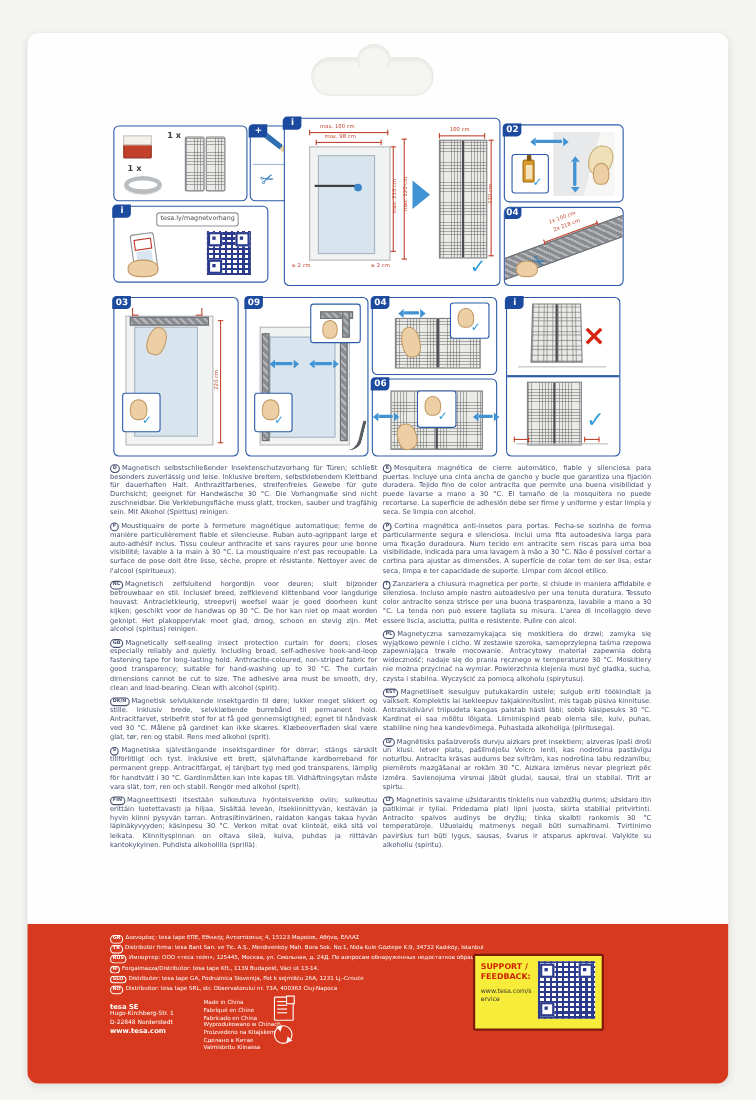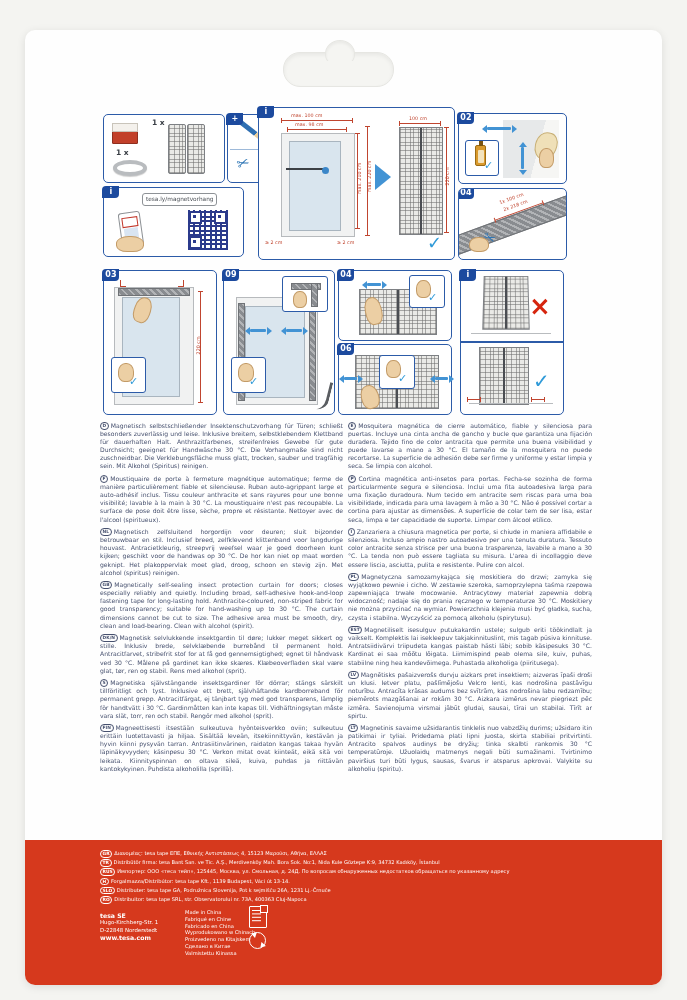--- a/index.html
+++ b/index.html
@@ -316,15 +316,24 @@
     <span>Made in China</span>
         <span>Fabriqué en Chine</span>
         <span>Fabricado en China</span>
         <span>Wyprodukowano w Chinach</span>
         <span>Proizvedeno na Kitajskem</span>
         <span>Сделано в Китае</span>
         <span>Valmistettu Kiinassa</span>
       </div>
     <div class="booklet"></div>
     <div class="recycle"></div>
+    <div class="support">
+      <div class="ttl">SUPPORT / FEEDBACK:</div>
+      <div class="url">www.tesa.com/service</div>
+      <div class="qr">
+        <div class="fp" style="left:2px;top:2px;"></div>
+          <div class="fp" style="right:2px;top:2px;"></div>
+          <div class="fp" style="left:2px;bottom:2px;"></div>
+      </div>
+    </div>
   </div>
 
 </div>
 
 </body></html>

